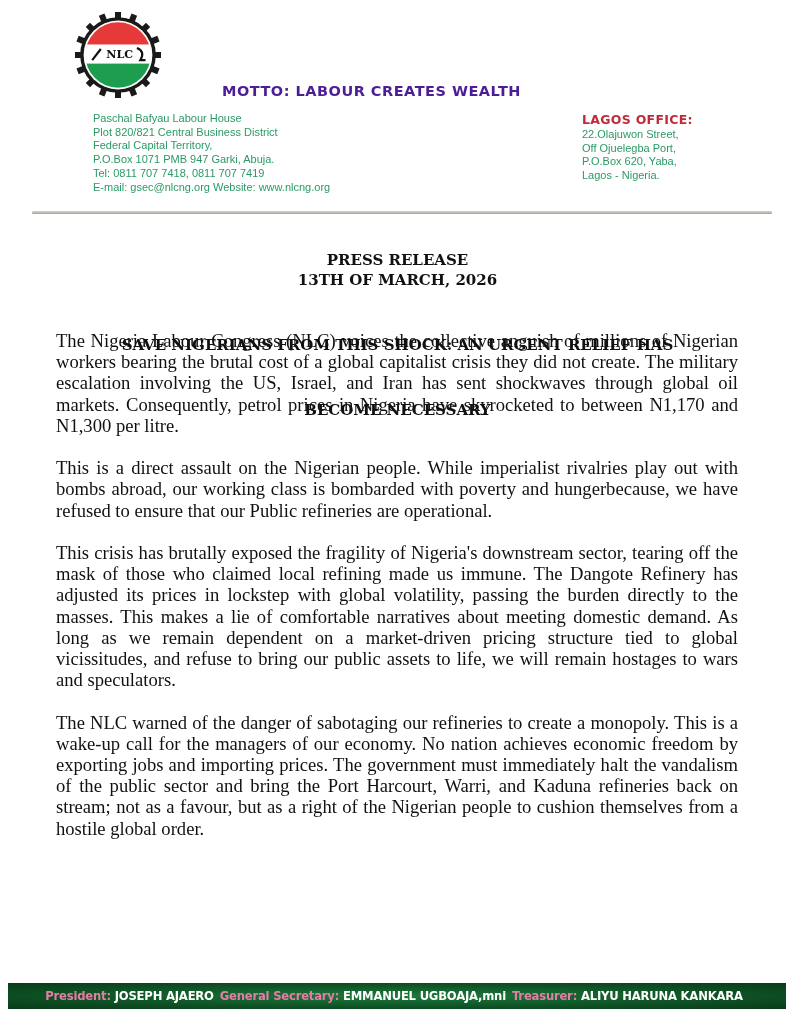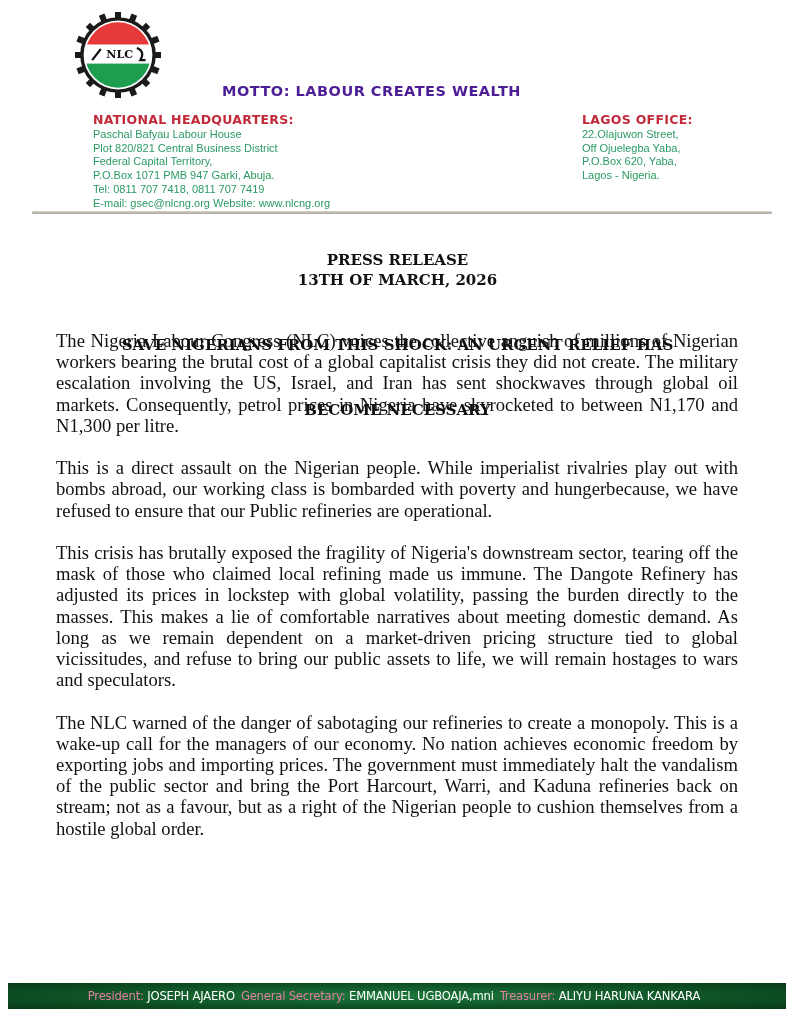--- a/index.html
+++ b/index.html
@@ -17,21 +17,21 @@
 
   .divider { position: absolute; left: 32px; top: 211px; width: 740px; height: 3px; background: linear-gradient(to bottom, #d9d5cc, #a9a49a); border-radius: 1px; }
 
   .heading-block { position: absolute; left: 0; top: 226px; width: 795px; text-align: center; font-family: "DejaVu Serif", serif; font-weight: bold; font-size: 15px; line-height: 20px; margin-top: 24px; }
   .title-block { position: absolute; left: 0; top: 290px; width: 795px; text-align: center; font-family: "DejaVu Serif", serif; font-weight: bold; font-size: 15px; line-height: 20px; }
   .title-block div { white-space: nowrap; margin-top: 45px; }
 
   .body { position: absolute; left: 56px; top: 330px; width: 682px; font-family: "Liberation Serif", serif; font-size: 18.6px; line-height: 21.2px; text-align: justify; }
   .body p { margin: 0 0 21.2px 0; }
 
-  .footer-bar { position: absolute; left: 8px; top: 983px; width: 778px; height: 26px; background: radial-gradient(ellipse at center, #1e7a3c 0%, #0e5225 60%, #083a18 100%); display: flex; align-items: center; justify-content: center; font-family: "DejaVu Sans", sans-serif; font-weight: normal; font-size: 11.6px; white-space: nowrap; letter-spacing: -0.2px; }
+  .footer-bar { position: absolute; left: 8px; top: 983px; width: 778px; height: 26px; background: radial-gradient(ellipse at center, #1e7a3c 0%, #0e5225 60%, #083a18 100%); display: flex; align-items: center; justify-content: center; font-family: "DejaVu Sans", sans-serif; font-weight: bold; font-size: 11.6px; white-space: nowrap; letter-spacing: -0.2px; }
   .f-role { color: #e27fa6; }
   .f-name { color: #ffffff; margin-right: 6px; }
 </style>
 </head>
 <body>
 
 <div class="letterhead">
   <svg class="logo" viewBox="0 0 100 100">
     <g fill="#1a1a1a">
       <circle cx="50" cy="50" r="44"></circle>
@@ -55,33 +55,32 @@
       <rect x="0" y="38" width="100" height="22" fill="#ffffff"></rect>
       <rect x="0" y="60" width="100" height="40" fill="#1d9e4f"></rect>
     </g>
     <line x1="20" y1="56" x2="30" y2="43" stroke="#111" stroke-width="2.5"></line>
     <text x="52" y="54" text-anchor="middle" font-family="DejaVu Serif, serif" font-weight="bold" font-size="13" fill="#111">NLC</text>
     <path d="M72 42 Q82 46 76 56 L82 56" stroke="#111" stroke-width="2.5" fill="none"></path>
   </svg>
   <div class="motto">MOTTO: LABOUR CREATES WEALTH</div>
 
   <div class="hq">
-    <div class="addr-title">NATIONAL HEADQUARTERS:</div>
     <div class="addr-line">Paschal Bafyau Labour House</div>
     <div class="addr-line">Plot 820/821 Central Business District</div>
     <div class="addr-line">Federal Capital Territory,</div>
     <div class="addr-line">P.O.Box 1071 PMB 947 Garki, Abuja.</div>
     <div class="addr-line">Tel: 0811 707 7418, 0811 707 7419</div>
     <div class="addr-line">E-mail: gsec@nlcng.org  Website: www.nlcng.org</div>
   </div>
 
   <div class="lagos">
     <div class="addr-title">LAGOS OFFICE:</div>
     <div class="addr-line">22.Olajuwon Street,</div>
-    <div class="addr-line">Off Ojuelegba Yaba,</div>
+    <div class="addr-line">Off Ojuelegba Port,</div>
     <div class="addr-line">P.O.Box 620, Yaba,</div>
     <div class="addr-line">Lagos - Nigeria.</div>
   </div>
 
   <div class="divider"></div>
 </div>
 
 <div class="heading-block">
   <div>PRESS RELEASE</div>
   <div>13TH OF MARCH, 2026</div>

